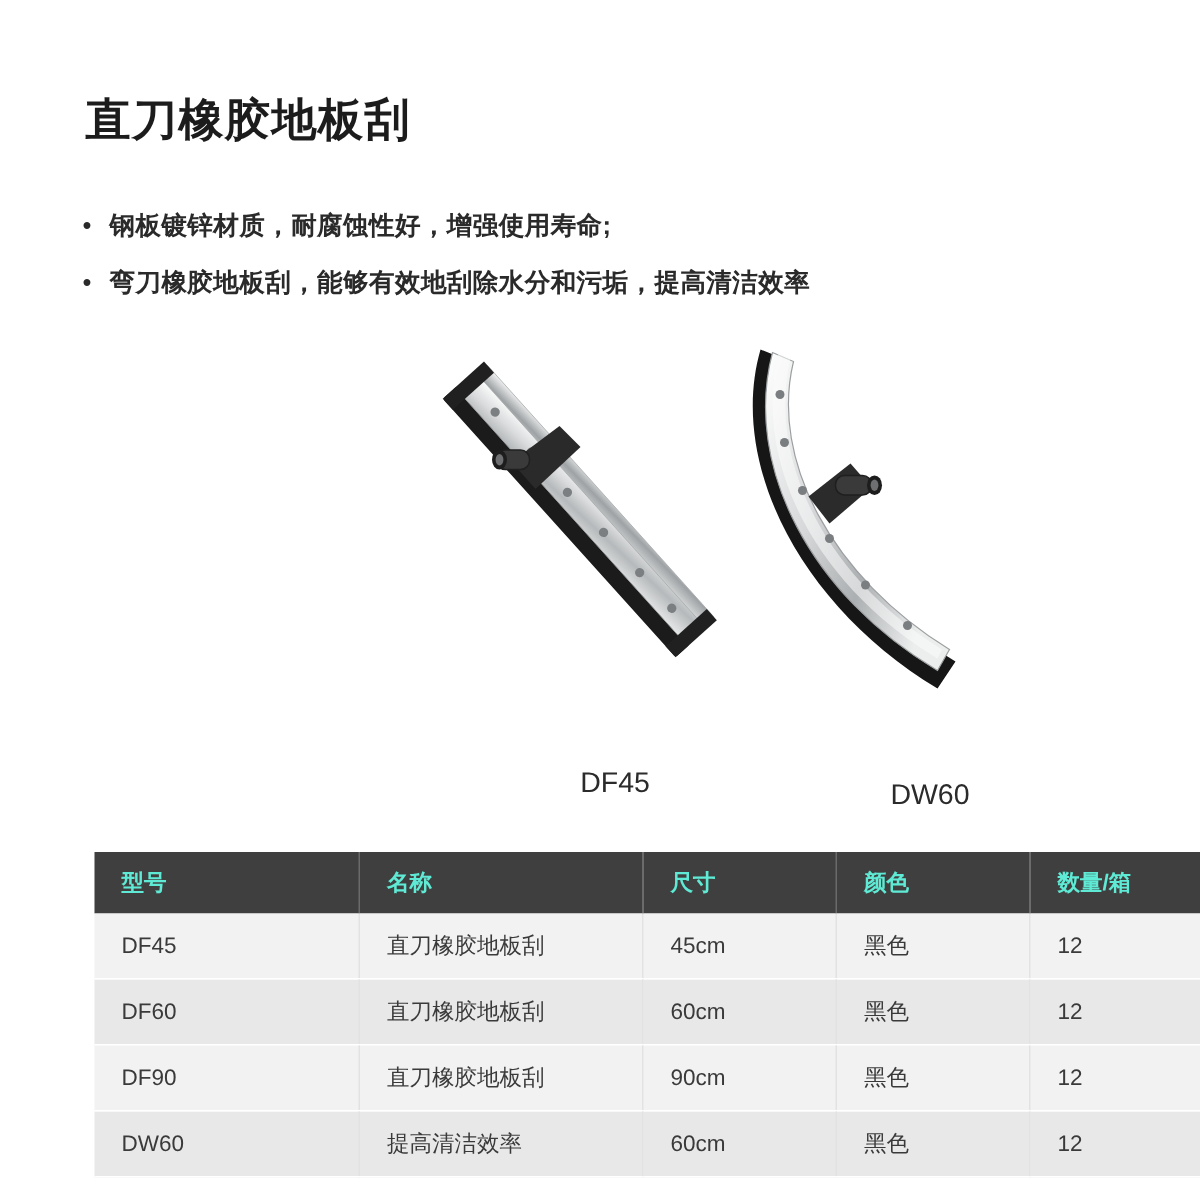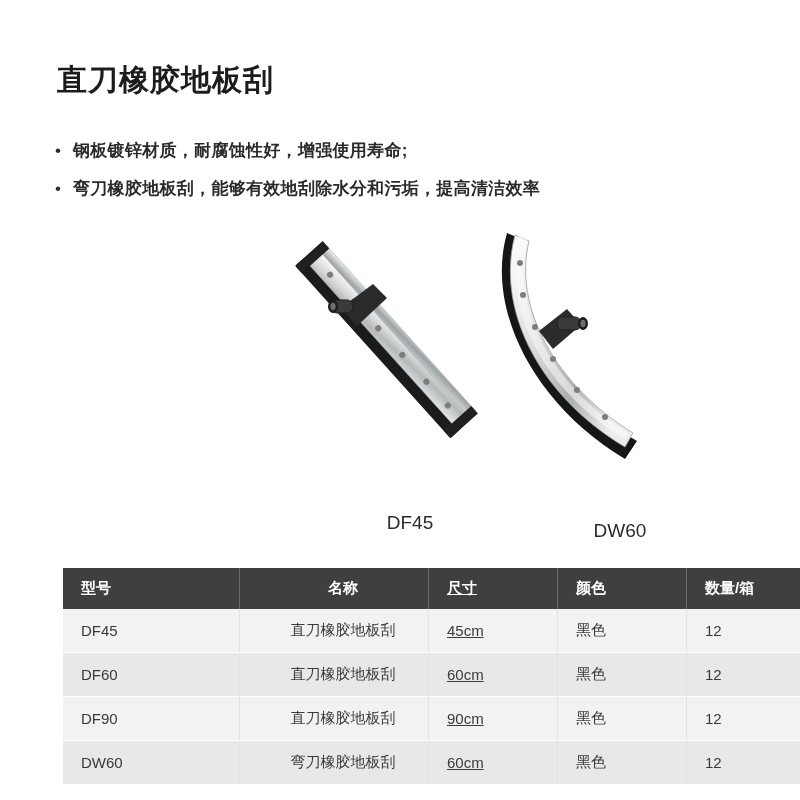--- a/index.html
+++ b/index.html
@@ -86,43 +86,43 @@
     top: 568px;
     width: 648px;
   }
   table {
     border-collapse: collapse;
     width: 648px;
     table-layout: fixed;
   }
   thead th {
     background: #3f3f3f;
-    color: #ffffff;
+    color: #5eead4;
     font-size: 15px;
     font-weight: bold;
     text-align: left;
     padding: 11px 0 11px 18px;
     border-right: 1px solid #6a6a6a;
   }
   thead th:last-child { border-right: none; }
   tbody td {
     font-size: 15px;
     color: #3a3a3a;
     padding: 12px 0 12px 18px;
     border-right: 1px solid #e2e2e2;
     background: #f2f2f2;
   }
   tbody td:last-child { border-right: none; }
   tbody tr:nth-child(even) td {
     background: #e8e8e8;
   }
   tbody tr td { border-bottom: 1px solid #ffffff; }
   .col-0 { width: 158px; }
-  .col-1 { width: 170px; text-align: center; }
-  .col-2 { width: 110px; text-decoration: underline; }
+  .col-1 { width: 170px; }
+  .col-2 { width: 110px; }
   .col-3 { width: 110px; }
   .col-4 { width: 100px; }
 </style>
 </head>
 <body>
 
 <div class="page">
 
   <div class="title">直刀橡胶地板刮</div>
 
@@ -245,21 +245,21 @@
         </tr>
         <tr>
           <td class="col-0">DF90</td>
           <td class="col-1">直刀橡胶地板刮</td>
           <td class="col-2">90cm</td>
           <td class="col-3">黑色</td>
           <td class="col-4">12</td>
         </tr>
         <tr>
           <td class="col-0">DW60</td>
-          <td class="col-1">弯刀橡胶地板刮</td>
+          <td class="col-1">提高清洁效率</td>
           <td class="col-2">60cm</td>
           <td class="col-3">黑色</td>
           <td class="col-4">12</td>
         </tr>
       </tbody>
     </table>
   </div>
 
 </div>
 

